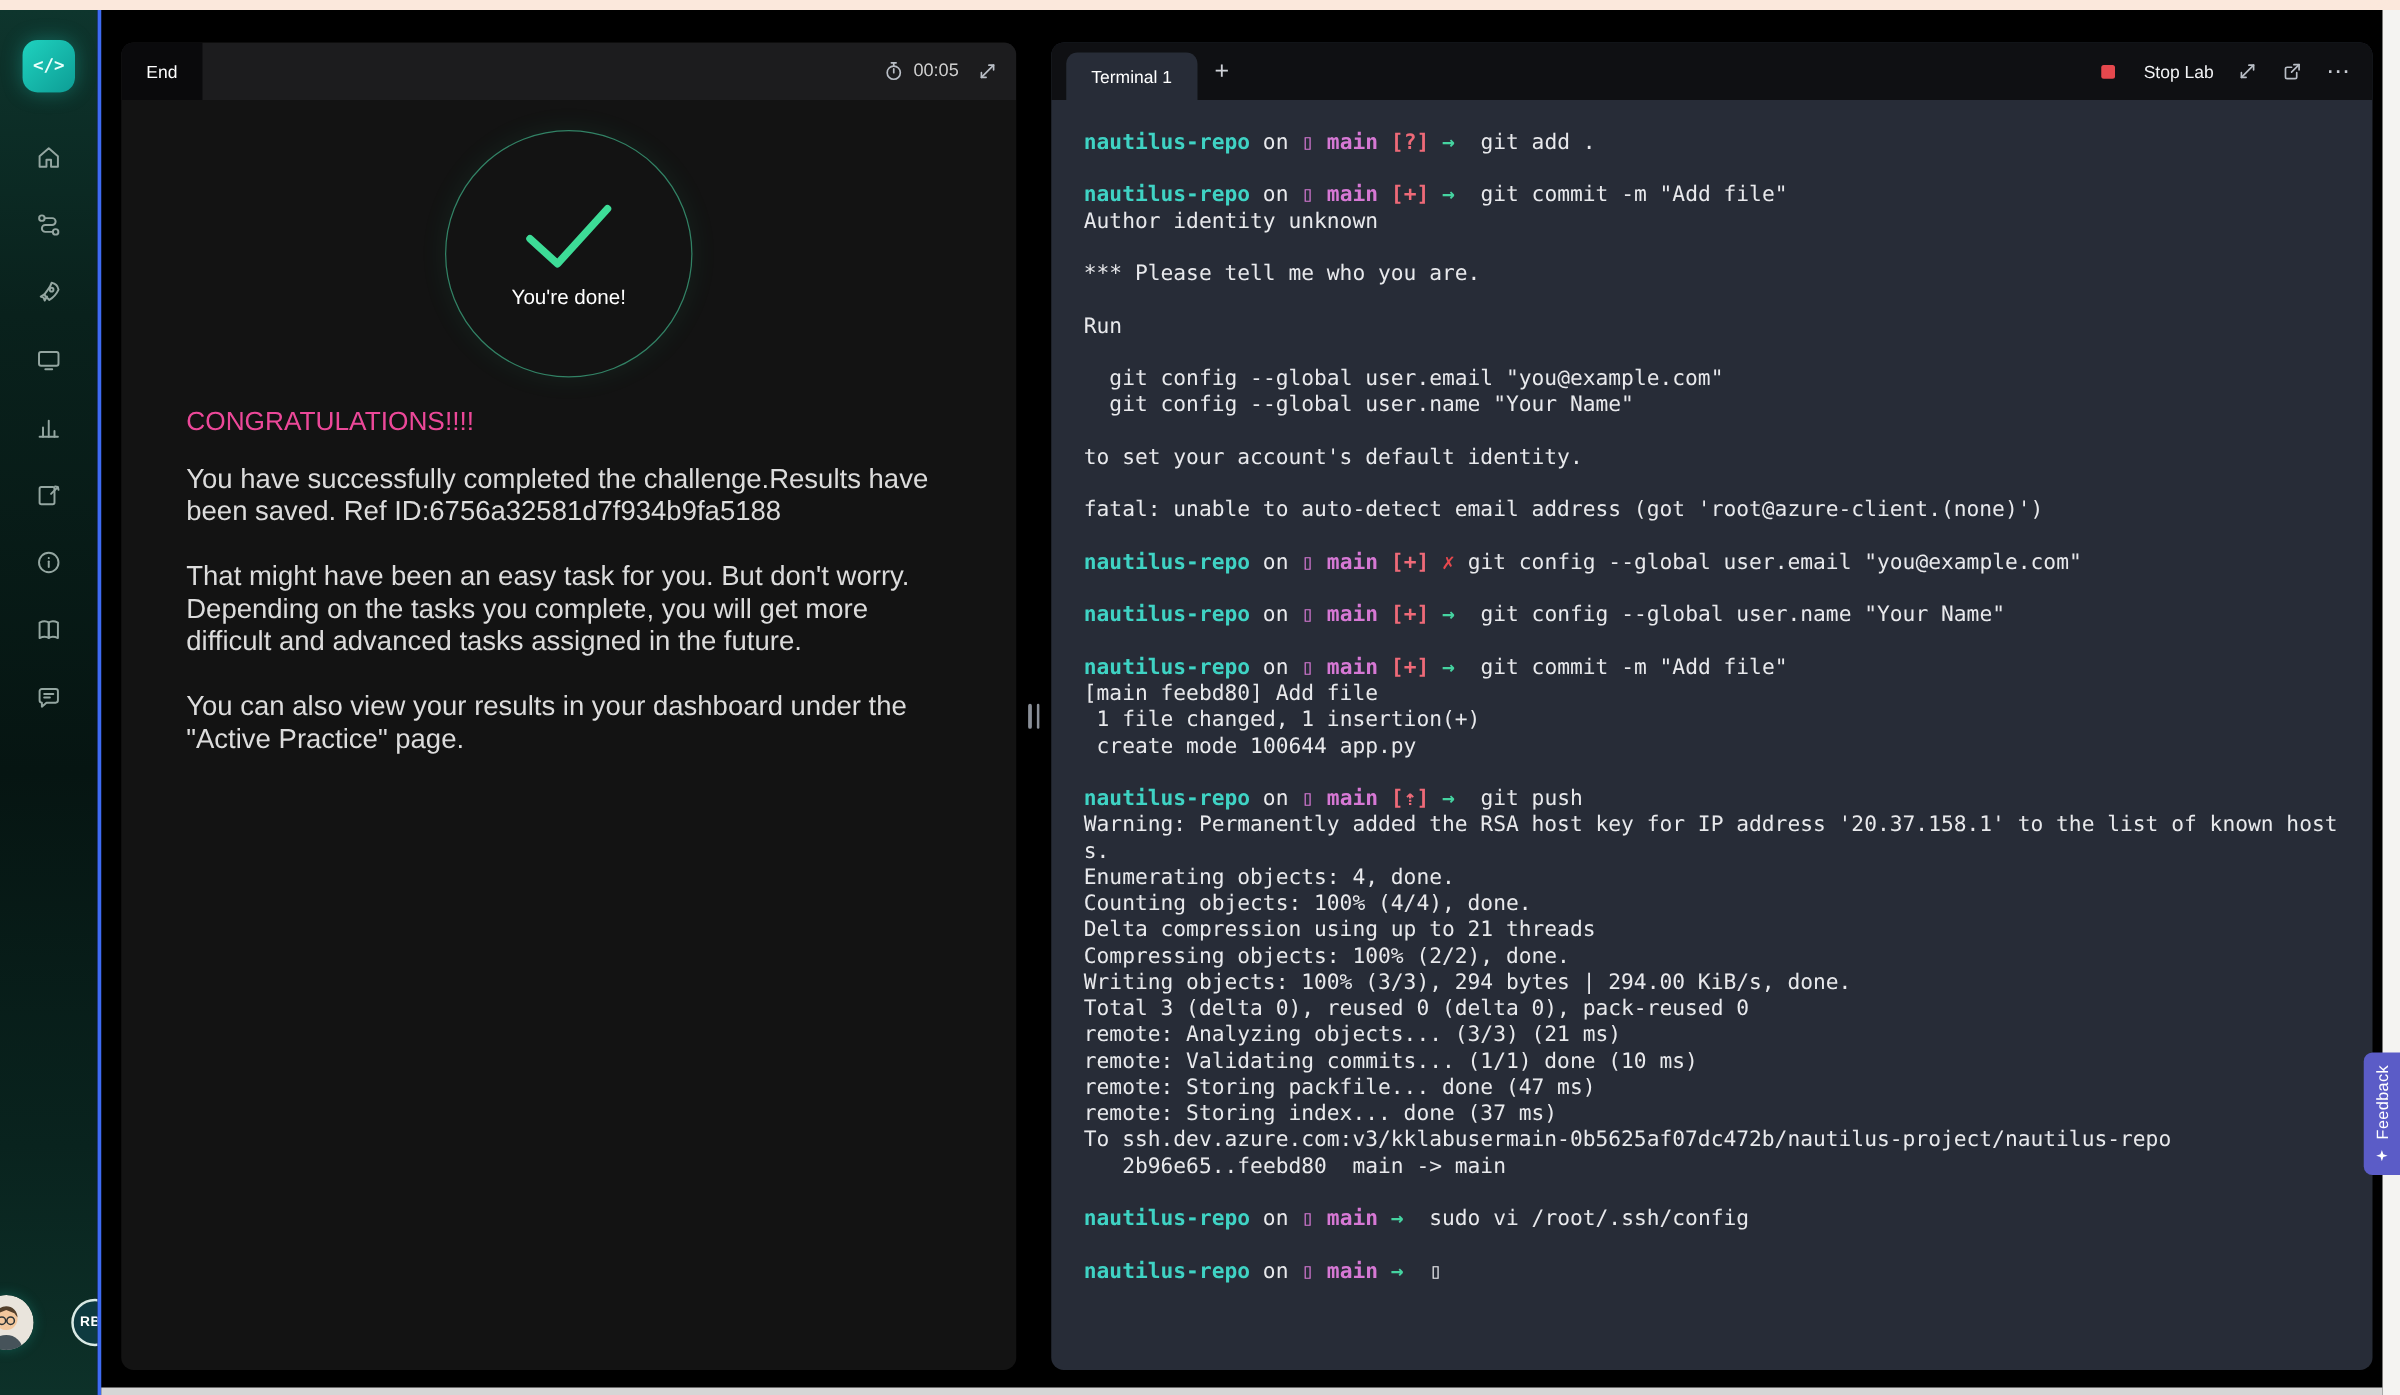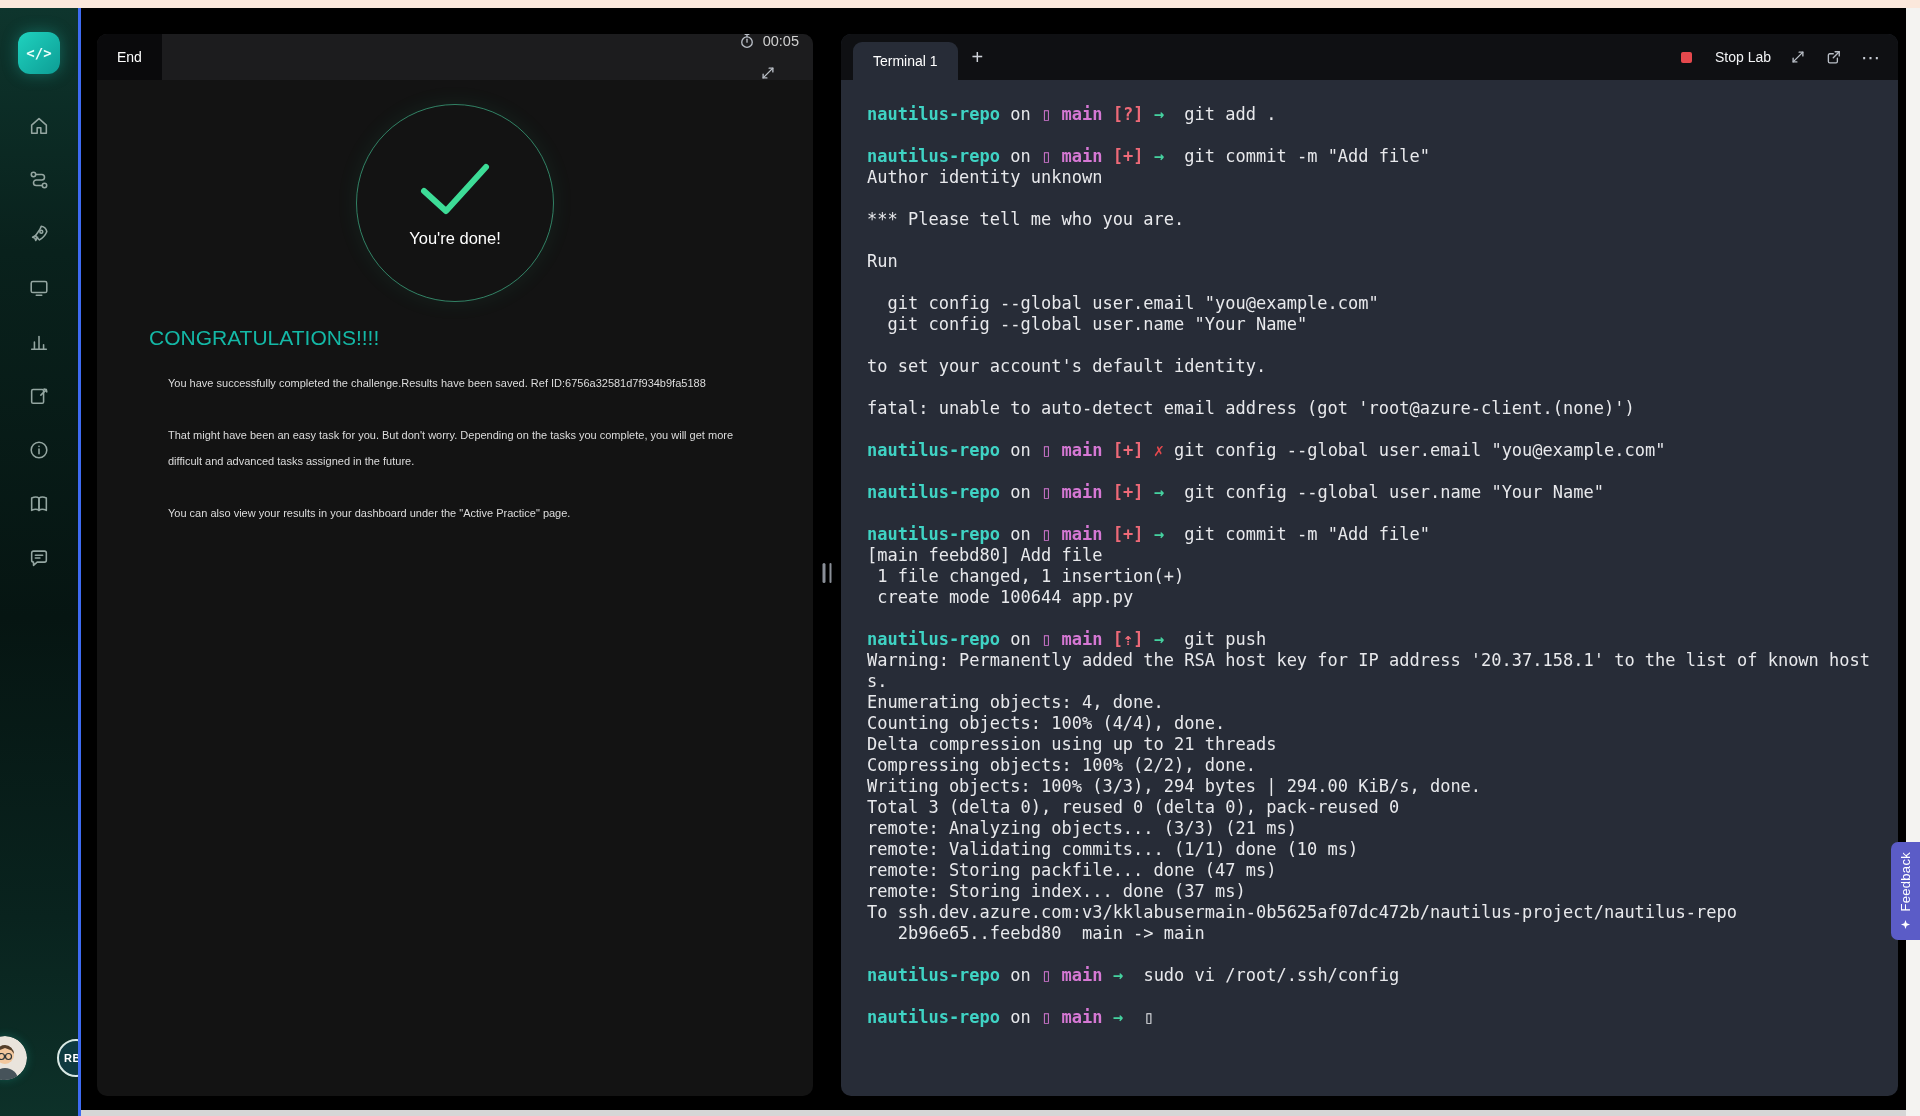--- a/index.html
+++ b/index.html
@@ -37,34 +37,34 @@
   .main { flex:1 1 auto; background:#000; border-left:3px solid #3e6bf2;
           padding:26px 8px 5px 16px; display:flex; align-items:stretch; }
 
   .panel { border-radius:10px; overflow:hidden; display:flex; flex-direction:column; height:1062px; }
 
   
   .left-panel { flex:0 0 716px; width:716px; background:#131313; }
   .lp-header { height:46px; flex:0 0 46px; background:#1c1c1e; display:flex; align-items:center; }
   .end-tab { height:100%; background:#0a0a0c; color:#fff; font-size:14px;
              display:flex; align-items:center; padding:0 20px; cursor:pointer; }
-  .lp-header-right { margin-left:auto; display:flex; align-items:center; gap:14px; padding-right:14px;flex-direction:column; }
+  .lp-header-right { margin-left:auto; display:flex; align-items:center; gap:14px; padding-right:14px; }
   .timer { display:flex; align-items:center; gap:7px; color:#cfcfcf; font-size:14.5px; }
   .hicon { width:18px; height:18px; fill:none; stroke:#b9bec6; stroke-width:1.8;
            stroke-linecap:round; stroke-linejoin:round; cursor:pointer; }
   .lp-body { flex:1; padding:24px 52px 20px; overflow:hidden; }
   .done-circle { width:198px; height:198px; border-radius:50%;
     border:1px solid rgba(77,222,170,.55); margin:0 auto;
     display:flex; flex-direction:column; align-items:center; justify-content:center; gap:12px;
     box-shadow:0 0 22px rgba(52,211,153,.08); }
   .done-circle svg { width:82px; height:58px; fill:none; stroke:#3ddc97; stroke-width:6;
                      stroke-linecap:round; stroke-linejoin:round; }
   .done-label { color:#fff; font-size:16.5px; }
-  .congrats { margin-top:24px; margin-bottom:20px; color:#14b8a6; font-size:21px; font-weight:400; }
-  .lp-body p { color:#dcdcdc; font-size:11px; line-height:26px; margin-bottom:26px;margin-left:19px; }
+  .congrats { margin-top:24px; margin-bottom:20px; color:#ec4899; font-size:21px; font-weight:400; }
+  .lp-body p { color:#dcdcdc; font-size:22px; line-height:26px; margin-bottom:26px; }
 
   
   .divider { flex:0 0 28px; width:28px; position:relative; cursor:col-resize; }
   .divider .handle { position:absolute; top:50%; left:50%; transform:translate(-50%,-50%);
                      display:flex; gap:4px; }
   .divider .bar { width:2.5px; height:20px; background:#8a8f98; border-radius:2px; }
 
   
   .term-panel { flex:1 1 auto; background:#272c37; }
   .tp-header { height:46px; flex:0 0 46px; background:#0f1013; display:flex; align-items:flex-end; padding:0 12px; }

